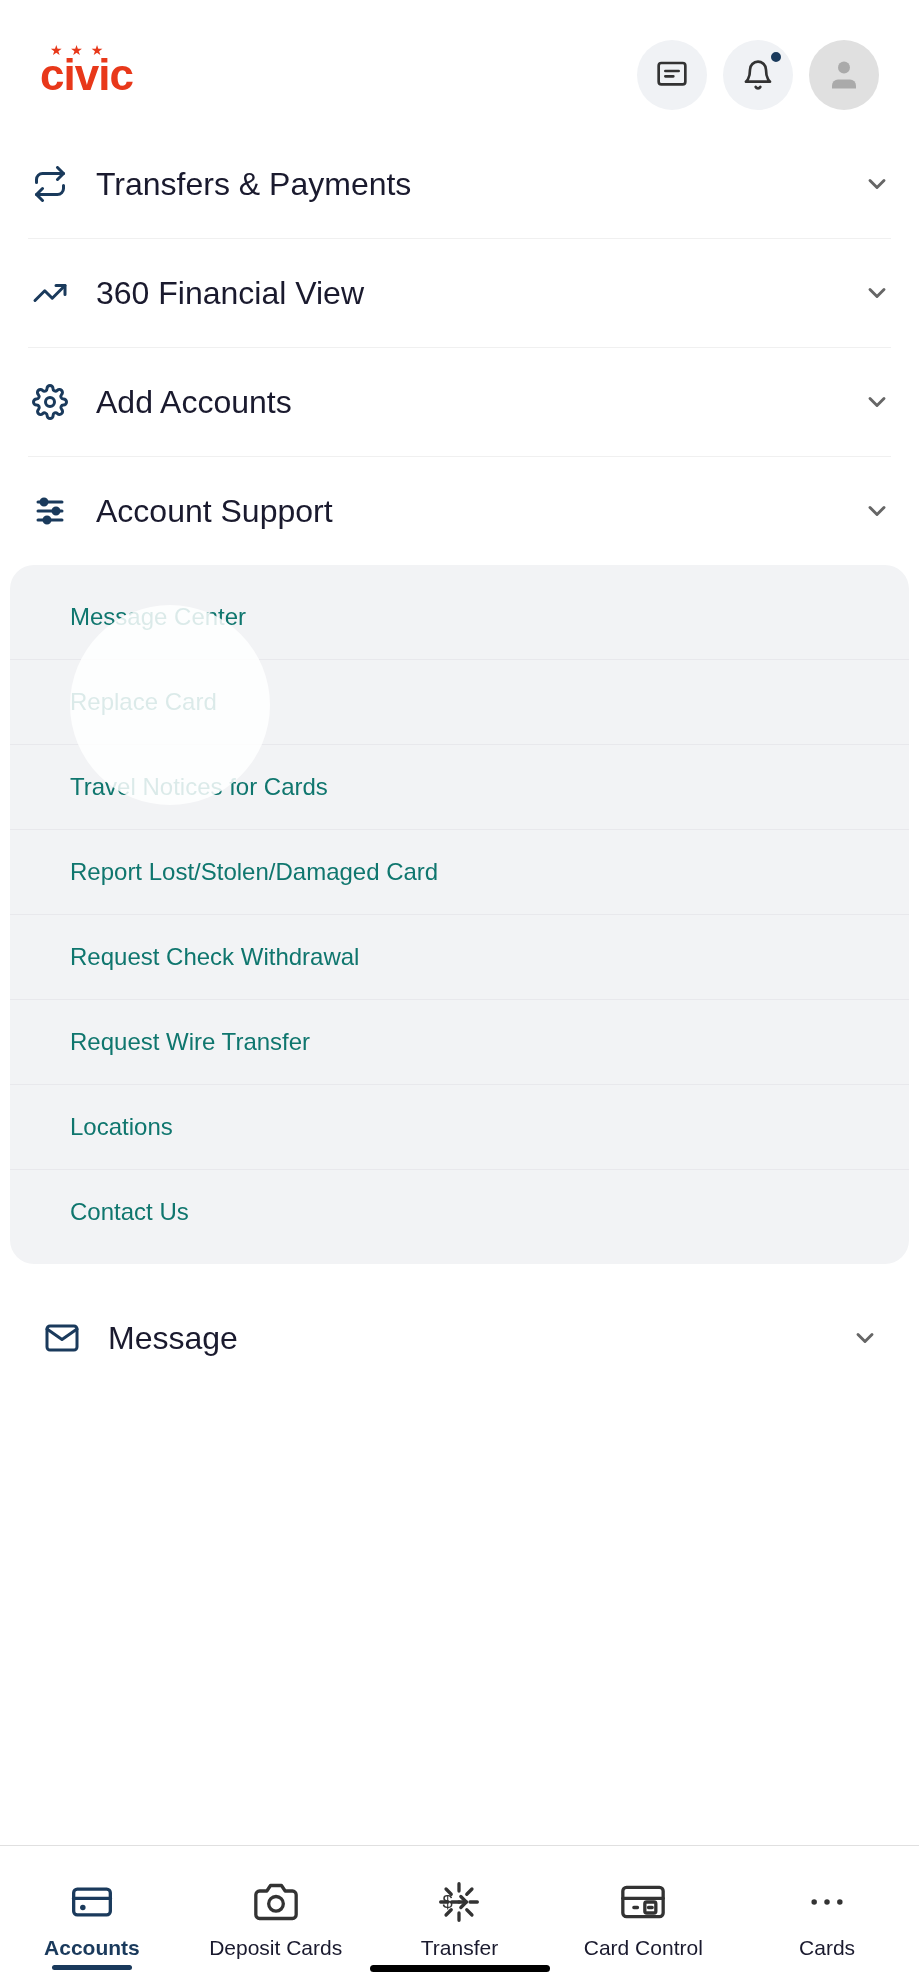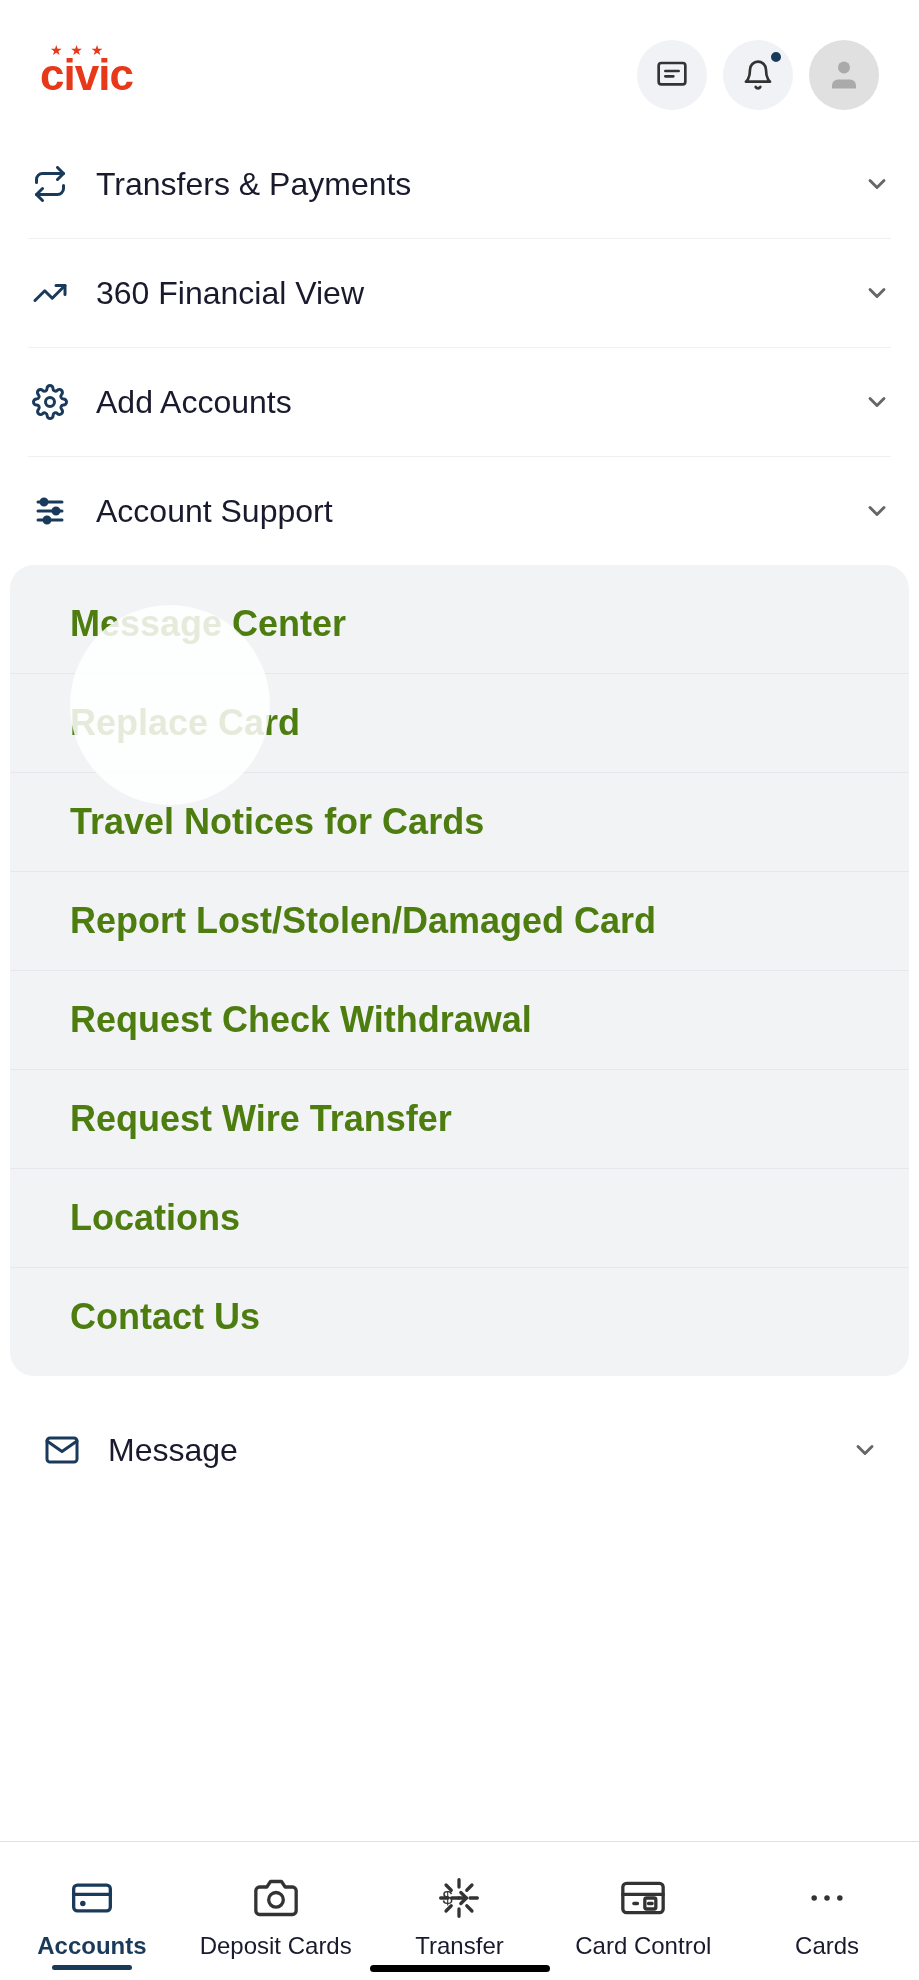--- a/index.html
+++ b/index.html
@@ -164,24 +164,24 @@
     .dropdown-panel {
       background: #f2f3f5;
       border-radius: 24px;
       margin: 0 10px 20px 10px;
       padding: 10px 0;
       overflow: hidden;
     }
 
     .dropdown-item {
       padding: 28px 60px;
-      font-size: 36px;
-      color: #4d7c0f;
+      font-size: 24px;
+      color: #0f766e;
       cursor: pointer;
-      font-weight: 700;
+      font-weight: 400;
     }
 
     .dropdown-item:not(:last-child) {
       border-bottom: 1px solid #e8e8ec;
     }
 
     
     .profile-section {
       padding: 0 40px;
     }
@@ -219,21 +219,21 @@
 
     .bottom-nav-icon svg {
       width: 44px;
       height: 44px;
       stroke: #333;
       fill: none;
       stroke-width: 1.8;
     }
 
     .bottom-nav-label {
-      font-size: 24px;
+      font-size: 21px;
       color: #1a1a2e;
       font-weight: 500;
     }
 
     .bottom-nav-item.active .bottom-nav-label {
       color: #1a3a5c;
       font-weight: 700;
     }
 
     .bottom-nav-item.active .bottom-nav-icon svg {

